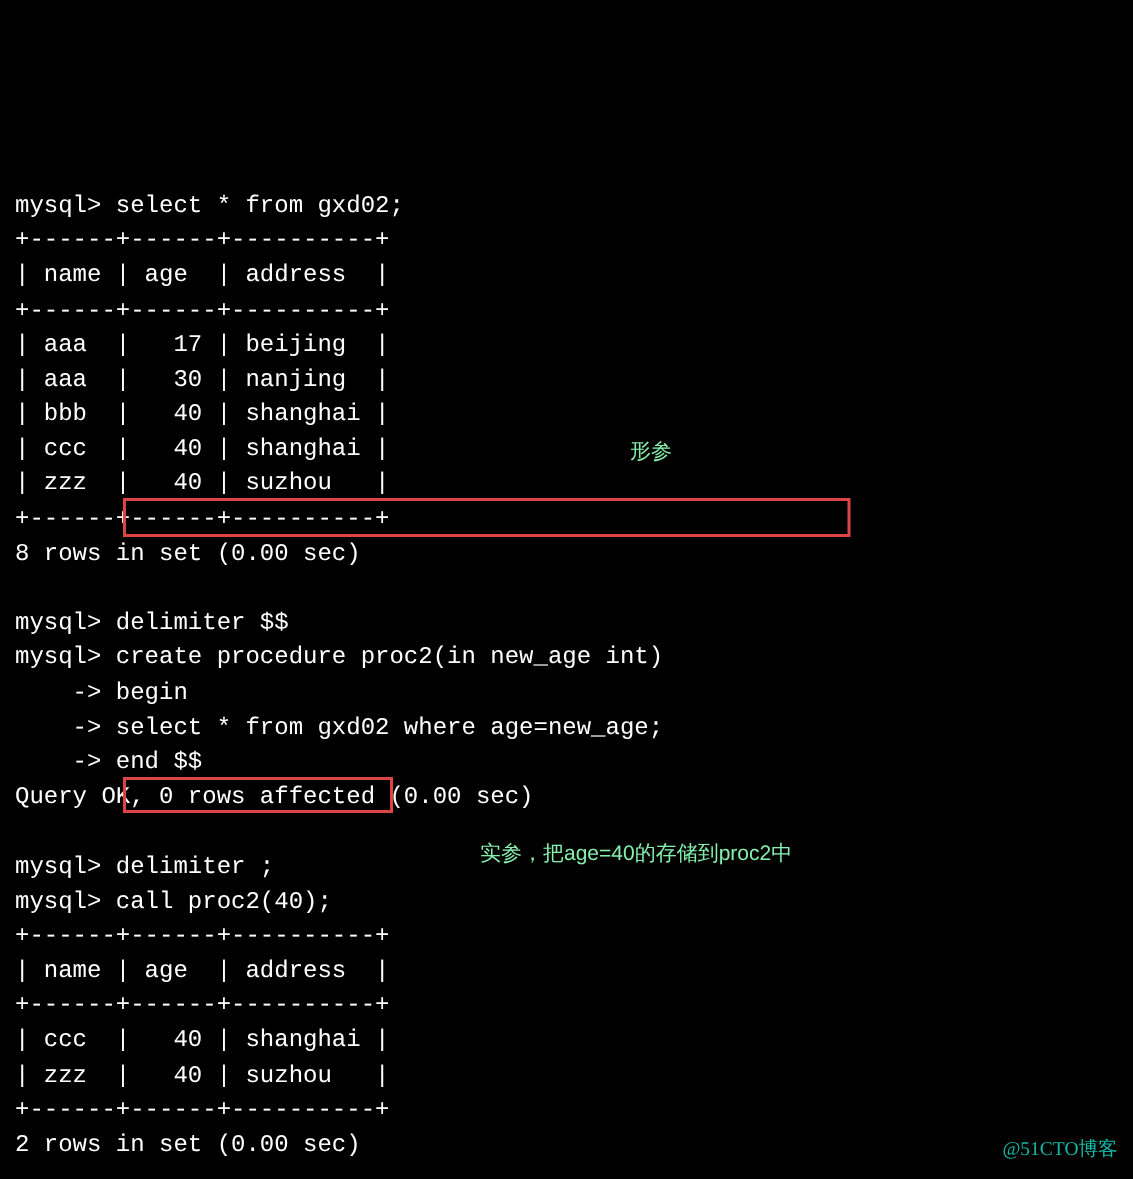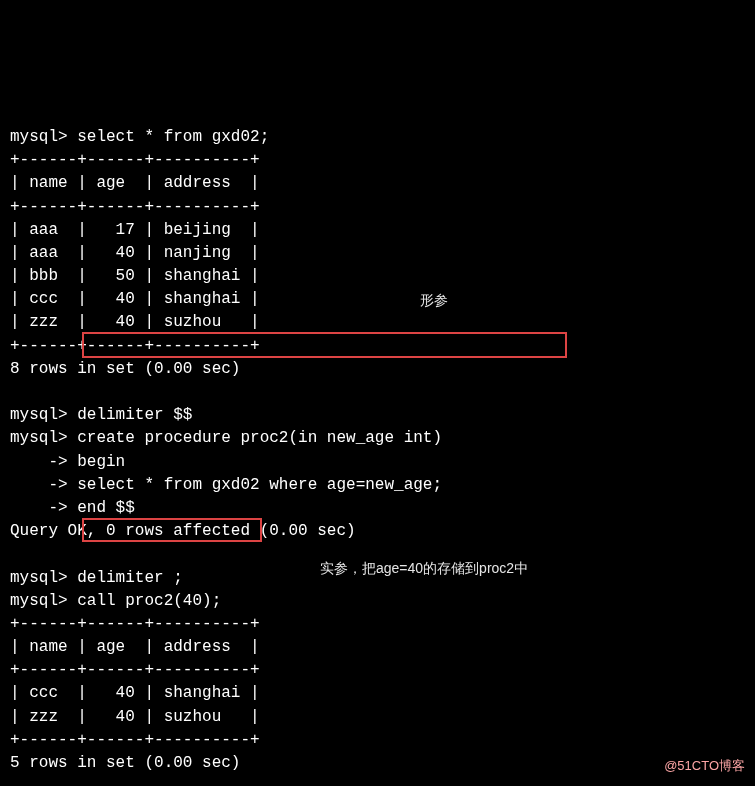--- a/index.html
+++ b/index.html
@@ -35,76 +35,76 @@
       position: absolute;
       border: 2px solid #d44;
       left: 82px;
       top: 518px;
       width: 180px;
       height: 24px;
       pointer-events: none;
     }
     .annotation {
       position: absolute;
-      color: #e5e5e5;
+      color: #86efac;
       font-family: Arial, sans-serif;
       font-size: 14px;
     }
     .annotation-1 {
       left: 420px;
       top: 290px;
     }
     .annotation-2 {
       left: 320px;
       top: 522px;
       margin-top: 36px;
     }
     .watermark {
       position: absolute;
       right: 10px;
       bottom: 10px;
-      color: #fca5a5;
-      font-family: Liberation Sans, sans-serif;
+      color: #14b8a6;
+      font-family: Liberation Serif, serif;
       font-size: 13px;
     }
   </style>
 </head>
 <body>
 
 
 
 <div class="terminal">
 <span>mysql&gt; select * from gxd02;</span>
 <span>+------+------+----------+</span>
 <span>| name | age  | address  |</span>
 <span>+------+------+----------+</span>
 <span>| aaa  |   17 | beijing  |</span>
-<span>| aaa  |   40 | nanjing  |</span>
-<span>| bbb  |   50 | shanghai |</span>
+<span>| aaa  |   30 | nanjing  |</span>
+<span>| bbb  |   40 | shanghai |</span>
 <span>| ccc  |   40 | shanghai |</span>
 <span>| zzz  |   40 | suzhou   |</span>
 <span>+------+------+----------+</span>
 <span>8 rows in set (0.00 sec)</span>
 <span></span>
 <span>mysql&gt; delimiter $$</span>
 <span>mysql&gt; create procedure proc2(in new_age int)</span>
 <span>    -&gt; begin</span>
 <span>    -&gt; select * from gxd02 where age=new_age;</span>
 <span>    -&gt; end $$</span>
 <span>Query OK, 0 rows affected (0.00 sec)</span>
 <span></span>
 <span>mysql&gt; delimiter ;</span>
 <span>mysql&gt; call proc2(40);</span>
 <span>+------+------+----------+</span>
 <span>| name | age  | address  |</span>
 <span>+------+------+----------+</span>
 <span>| ccc  |   40 | shanghai |</span>
 <span>| zzz  |   40 | suzhou   |</span>
 <span>+------+------+----------+</span>
-<span>5 rows in set (0.00 sec)</span>
+<span>2 rows in set (0.00 sec)</span>
 <span></span>
 
 <span></span>    
 </div>
 
 <div class="highlight-box-1"></div>
 <div class="highlight-box-2"></div>
 
 <div class="annotation annotation-1">形参</div>
 <div class="annotation annotation-2">实参，把age=40的存储到proc2中</div>

